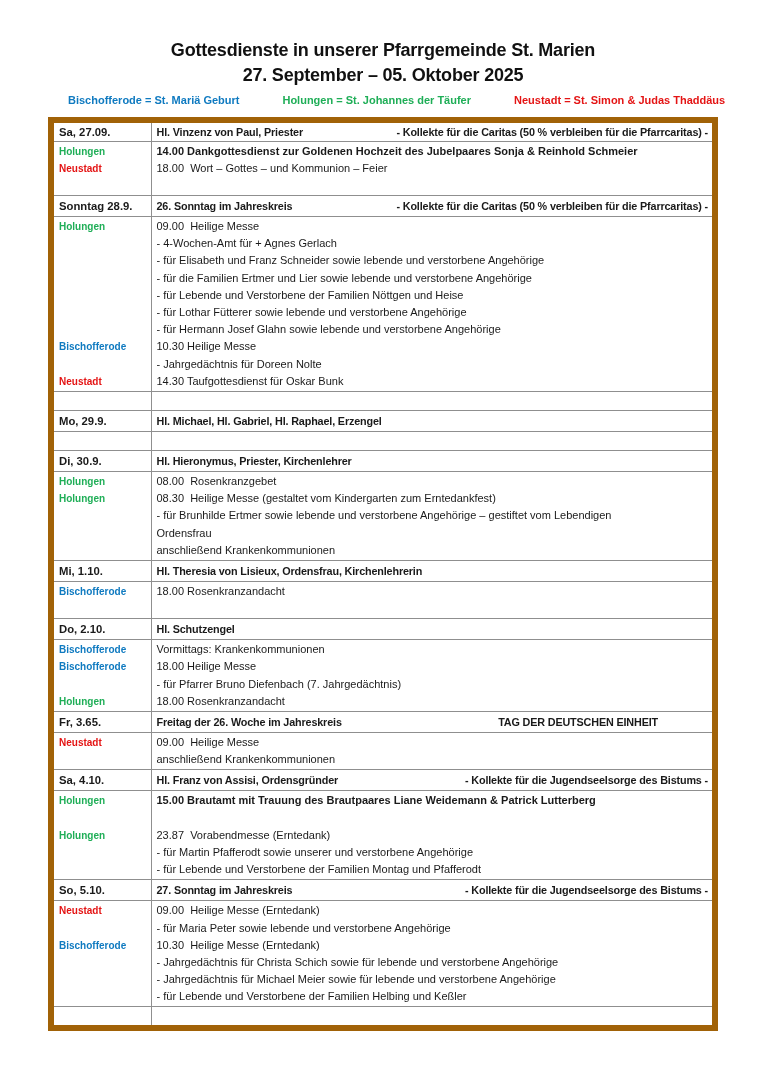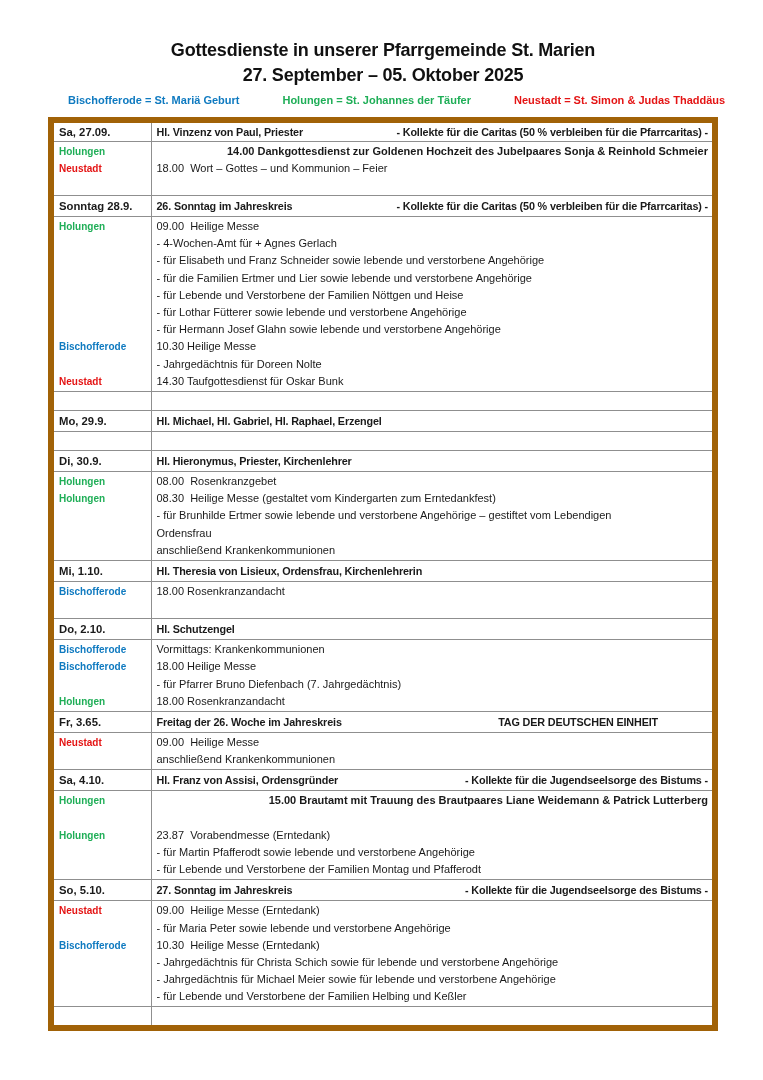--- a/index.html
+++ b/index.html
@@ -21,21 +21,21 @@
   col.c1 { width:100px; }
   tr.header td { height:21px; vertical-align:middle; padding:1px 4px 1px 5px; }
   tr.header .datecell { font-weight:bold; font-size:11.3px; white-space:pre; }
   .hline { display:flex; justify-content:space-between; align-items:center;
            font-weight:bold; font-size:10.8px; letter-spacing:-0.15px; }
   .htitle, .hann { white-space:pre;text-align:center; }
   .hann.inset { margin-right:50px; }
   tr.detail td { padding:1px 4px 1px 5px; }
   .line { font-size:11px; line-height:17.2px; height:17.2px; white-space:pre; }
   .locname { font-weight:bold; font-size:10px; }
-  .b { font-weight:bold;text-align:right; }
+  .b { font-weight:bold; }
   tr.empty td { height:17px; }
 </style>
 </head>
 <body>
 
 <div class="page">
   <div class="title-block">
     <div class="title-line">Gottesdienste in unserer Pfarrgemeinde St. Marien</div>
     <div class="title-line">27. September – 05. Oktober 2025</div>
   </div>
@@ -219,21 +219,21 @@
             <div class="line locname" style="color: rgb(31, 174, 87);">Holungen</div>
             <div class="line">&nbsp;</div>
             <div class="line locname" style="color: rgb(31, 174, 87);">Holungen</div>
             <div class="line">&nbsp;</div>
             <div class="line">&nbsp;</div>
           </td>
           <td class="bodycell">
             <div class="line b">15.00 Brautamt mit Trauung des Brautpaares Liane Weidemann &amp; Patrick Lutterberg</div>
             <div class="line">&nbsp;</div>
             <div class="line">23.87  Vorabendmesse (Erntedank)</div>
-            <div class="line">- für Martin Pfafferodt sowie lebende und verstorbene Angehörige</div>
+            <div class="line">- für Martin Pfafferodt sowie unserer und verstorbene Angehörige</div>
             <div class="line">- für Lebende und Verstorbene der Familien Montag und Pfafferodt</div>
           </td>
         </tr>
         <tr class="header">
           <td class="datecell">So, 5.10.</td>
           <td class="bodycell">
             <div class="hline">
               <span class="htitle">27. Sonntag im Jahreskreis</span>
               <span class="hann">- Kollekte für die Jugendseelsorge des Bistums -</span>
             </div>

